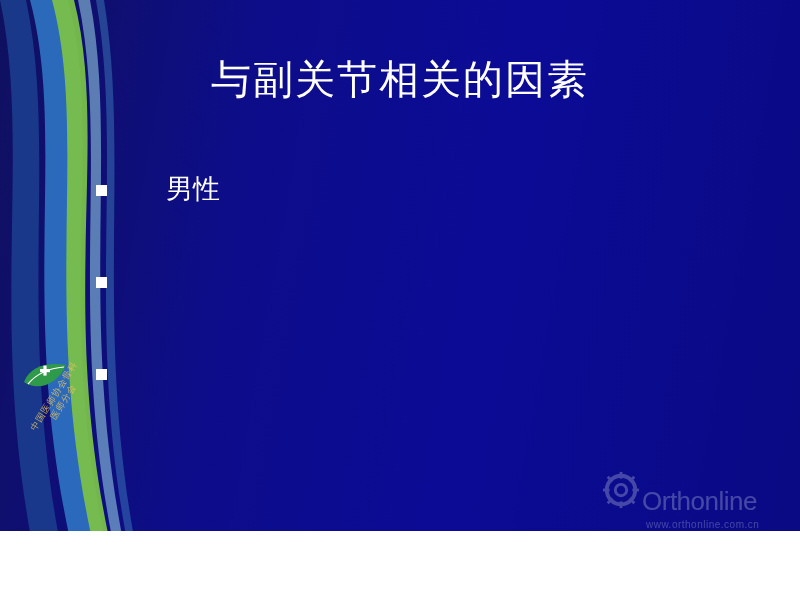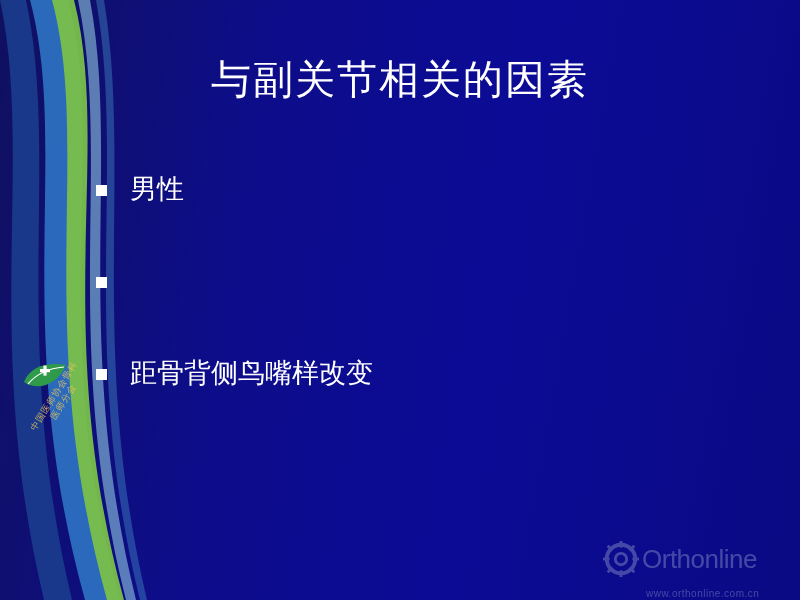--- a/index.html
+++ b/index.html
@@ -8,21 +8,21 @@
   }
   body {
     width: 800px;
     height: 600px;
     overflow: hidden;
     font-family: "Liberation Sans", sans-serif;
   }
   .slide {
     position: relative;
     width: 800px;
-    height: 600px;
+    height: 531px;
     background: #0a0a8c;
     background: linear-gradient(100deg, #101060 0%, #0d0d8a 30%, #0b0b96 60%, #0a0a84 100%);
     overflow: hidden;
   }
   
   .swoosh-layer {
     position: absolute;
     left: 0;
     top: 0;
     width: 200px;
@@ -60,20 +60,21 @@
     margin-top: 13px;
     margin-right: 23px;
     flex: 0 0 auto;
   }
   .bullet-text {
     color: #ffffff;
     font-size: 27px;
     line-height: 34px;
     font-family: "DejaVu Sans", "Liberation Sans", sans-serif;
     white-space: nowrap;
+    margin-left: 36px;
   }
   
   .logo-badge {
     position: absolute;
     left: 16px;
     top: 362px;
     width: 86px;
     height: 130px;
   }
   .logo-leaf {
@@ -106,21 +107,21 @@
     position: absolute;
     right: 10px;
     bottom: 8px;
     width: 190px;
     height: 56px;
     opacity: 0.30;
   }
   .wm-text {
     position: absolute;
     left: 42px;
-    top: 8px;
+    top: 19px;
     color: #cfd6e8;
     font-size: 26px;
     font-family: "Liberation Sans", sans-serif;
     letter-spacing: -0.5px;
   }
   .wm-url {
     position: absolute;
     left: 46px;
     top: 52px;
     color: #c8d0e4;
@@ -157,21 +158,20 @@
       <span class="bullet-marker"></span>
       <span class="bullet-text">男性</span>
     </div>
 
     <div class="bullet-row">
       <span class="bullet-marker"></span>
     </div>
 
     <div class="bullet-row">
       <span class="bullet-marker"></span>
-      <span class="bullet-text">距骨背侧鸟嘴样改变</span>
     </div>
 
 
   </div>
 
   <div class="logo-badge">
     <svg class="logo-leaf" viewBox="0 0 48 30">
       <path d="M2,20 C 8,4 26,0 44,3 C 36,22 16,30 2,20 Z" fill="#2e9a4a"></path>
       <path d="M6,22 C 16,10 30,6 42,5" stroke="#ffffff" stroke-width="1.2" fill="none"></path>
       <rect x="18" y="7" width="10" height="3.2" fill="#ffffff"></rect>

